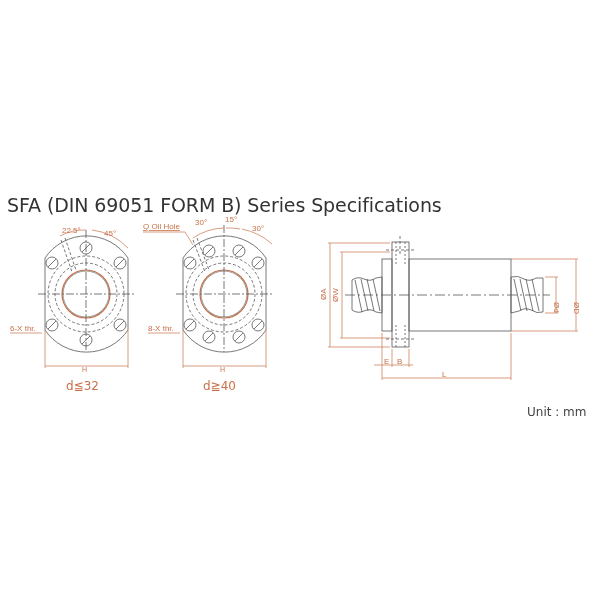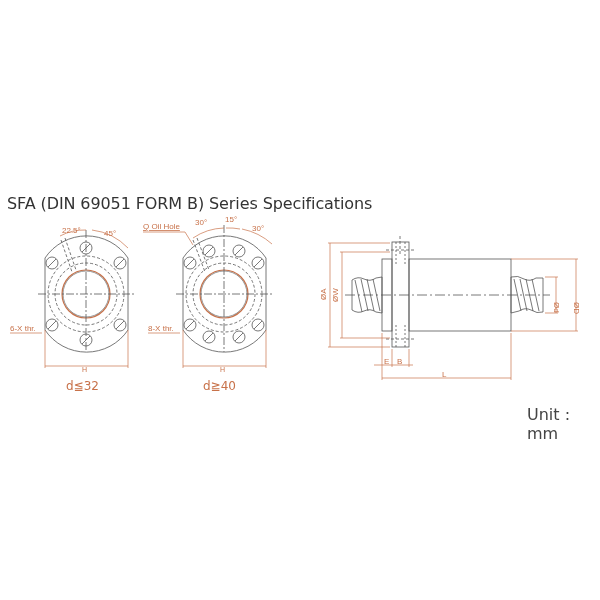--- a/index.html
+++ b/index.html
@@ -1,18 +1,18 @@
 <!DOCTYPE html>
 <html><head>
   <meta charset="utf-8">
   <style>
     html, body { margin: 0; padding: 0; background: #ffffff; }
     body { width: 600px; height: 600px; position: relative; overflow: hidden; font-family: "DejaVu Sans", sans-serif; }
-    .title { position: absolute; left: 7px; top: 194px; font-size: 16px; color: #333333; letter-spacing: -0.1px; font-family: "DejaVu Sans", sans-serif; }
-    .unit { position: absolute; left: 527px; top: 405px; font-size: 16px; color: #444444; font-family: "DejaVu Sans", sans-serif; }
+    .title { position: absolute; left: 7px; top: 194px; font-size: 19px; color: #333333; letter-spacing: -0.1px; font-family: "DejaVu Sans", sans-serif; }
+    .unit { position: absolute; left: 527px; top: 405px; font-size: 12px; color: #444444; font-family: "DejaVu Sans", sans-serif; }
     svg { position: absolute; left: 0; top: 0; }
     .dim-text { font-family: "Liberation Sans", sans-serif; fill: #c8724a; }
     .cap-text { font-family: "DejaVu Sans", sans-serif; fill: #c8724a; }
   </style>
 </head>
 <body>
 
 <div class="title">SFA (DIN 69051 FORM B) Series Specifications</div>
 
 <svg width="600" height="600" viewBox="0 0 600 600">

